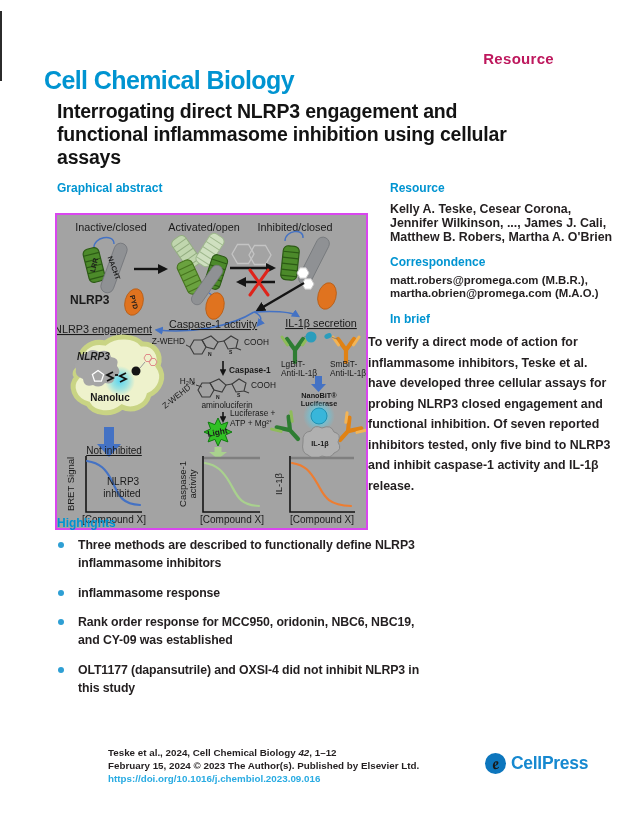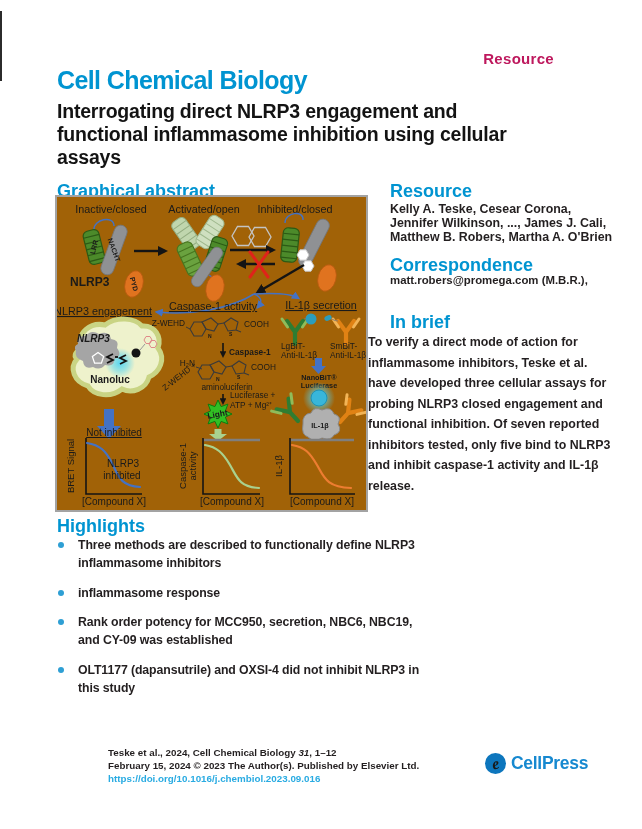--- a/index.html
+++ b/index.html
@@ -1,30 +1,30 @@
 <!DOCTYPE html>
 <html><head>
 <meta charset="utf-8">
 <style>
   html,body{margin:0;padding:0;background:#fff;}
   #page{position:relative;width:642px;height:829px;background:#ffffff;overflow:hidden;
         font-family:"Liberation Sans",sans-serif;color:#231f20;}
   .edge{position:absolute;left:0;top:11px;width:2px;height:70px;background:#2b2b2b;}
   .kicker{position:absolute;top:50px;right:88px;font-size:15px;font-weight:700;color:#be185d;letter-spacing:.3px;}
-  .journal{position:absolute;left:57px;top:66px;margin:0;font-size:25px;font-weight:700;color:#0094d1;letter-spacing:-.6px;}
+  .journal{position:absolute;left:44px;top:66px;margin:0;font-size:25px;font-weight:700;color:#0094d1;letter-spacing:-.6px;}
   .title{position:absolute;left:57px;top:100px;margin:0;font-size:19.5px;font-weight:700;color:#131313;
          line-height:23px;letter-spacing:-.2px;}
   .title span{display:block;white-space:nowrap;}
-  h3.sec{position:absolute;margin:0;font-size:18px;font-weight:700;color:#0094d1;}
+  h3.sec{position:absolute;margin:0;font-size:12px;font-weight:700;color:#0094d1;}
   .h-ga{left:57px;top:181px;font-size:13.5px;}
   .h-hl{left:57px;top:516px;}
   .h-authors{left:390px;top:181px;}
   .h-corr{left:390px;top:255px;}
   .h-brief{left:390px;top:312px;}
-  .ga-box{position:absolute;left:55px;top:195px;width:309px;height:313px;border:2px solid #a3a3a3;background:#a16207;}
+  .ga-box{position:absolute;left:55px;top:213px;width:309px;height:313px;border:2px solid #d946ef;background:#a3a3a3;}
   .ga-box svg{display:block;font-family:"Liberation Sans",sans-serif;}
   .authors{position:absolute;left:390px;top:202px;font-size:12.4px;font-weight:700;line-height:14px;}
   .emails{position:absolute;left:390px;top:274px;font-size:11.4px;font-weight:700;line-height:12.5px;}
   .brief{position:absolute;left:368px;top:332px;font-size:12.4px;font-weight:700;line-height:20.5px;}
   .authors div,.emails div,.brief div{white-space:nowrap;}
   .hl-list{position:absolute;left:55px;top:536px;margin:0;padding:0;list-style:none;}
   .hl-list li{position:relative;padding-left:23px;margin-bottom:11.5px;font-size:12.3px;font-weight:700;
               line-height:18px;letter-spacing:-.1px;}
   .hl-list li span.ln{display:block;white-space:nowrap;}
   .dot{position:absolute;left:3px;top:6px;width:6px;height:6px;border-radius:50%;background:#2e9fd4;}
@@ -316,20 +316,21 @@
 
   <h3 class="sec h-authors">Resource</h3>
   <div class="authors">
     <div>Kelly A. Teske, Cesear Corona,</div>
     <div>Jennifer Wilkinson, ..., James J. Cali,</div>
     <div>Matthew B. Robers, Martha A. O'Brien</div>
   </div>
   <h3 class="sec h-corr">Correspondence</h3>
   <div class="emails">
     <div>matt.robers@promega.com (M.B.R.),</div>
+    <div>martha.obrien@promega.com (M.A.O.)</div>
   </div>
   <h3 class="sec h-brief">In brief</h3>
   <div class="brief">
     <div>To verify a direct mode of action for</div>
     <div>inflammasome inhibitors, Teske et al.</div>
     <div>have developed three cellular assays for</div>
     <div>probing NLRP3 closed engagement and</div>
     <div>functional inhibition. Of seven reported</div>
     <div>inhibitors tested, only five bind to NLRP3</div>
     <div>and inhibit caspase-1 activity and IL-1β</div>
@@ -342,32 +343,32 @@
       <span class="dot"></span>
       <span class="ln">Three methods are described to functionally define NLRP3</span>
       <span class="ln">inflammasome inhibitors</span>
     </li>
     <li>
       <span class="dot"></span>
       <span class="ln">inflammasome response</span>
     </li>
     <li>
       <span class="dot"></span>
-      <span class="ln">Rank order potency for MCC950, secretion, NBC6, NBC19,</span>
+      <span class="ln">Rank order response for MCC950, oridonin, NBC6, NBC19,</span>
       <span class="ln">and CY-09 was established</span>
     </li>
     <li>
       <span class="dot"></span>
       <span class="ln">OLT1177 (dapansutrile) and OXSI-4 did not inhibit NLRP3 in</span>
       <span class="ln">this study</span>
     </li>
   </ul>
 
   <div class="footer-lines">
-    <div><span>Teske et al., 2024, Cell Chemical Biology </span><span class="vol">31</span><span>, 1–12</span></div>
+    <div><span>Teske et al., 2024, Cell Chemical Biology </span><span class="vol">42</span><span>, 1–12</span></div>
     <div>February 15, 2024 © 2023 The Author(s). Published by Elsevier Ltd.</div>
     <div><a class="doi">https://doi.org/10.1016/j.chembiol.2023.09.016</a></div>
   </div>
   <div class="logo">
     <svg width="23" height="23" viewBox="0 0 23 23">
       <circle cx="11.5" cy="11.5" r="10.5" fill="#0d76bd"></circle>
       <text x="11.5" y="17" text-anchor="middle" font-size="16" font-weight="700" font-style="italic" font-family="Liberation Serif, serif" fill="#ffffff" transform="rotate(-14 11.5 11.5)">e</text>
     </svg>
     <span class="logo-text">CellPress</span>
   </div>

